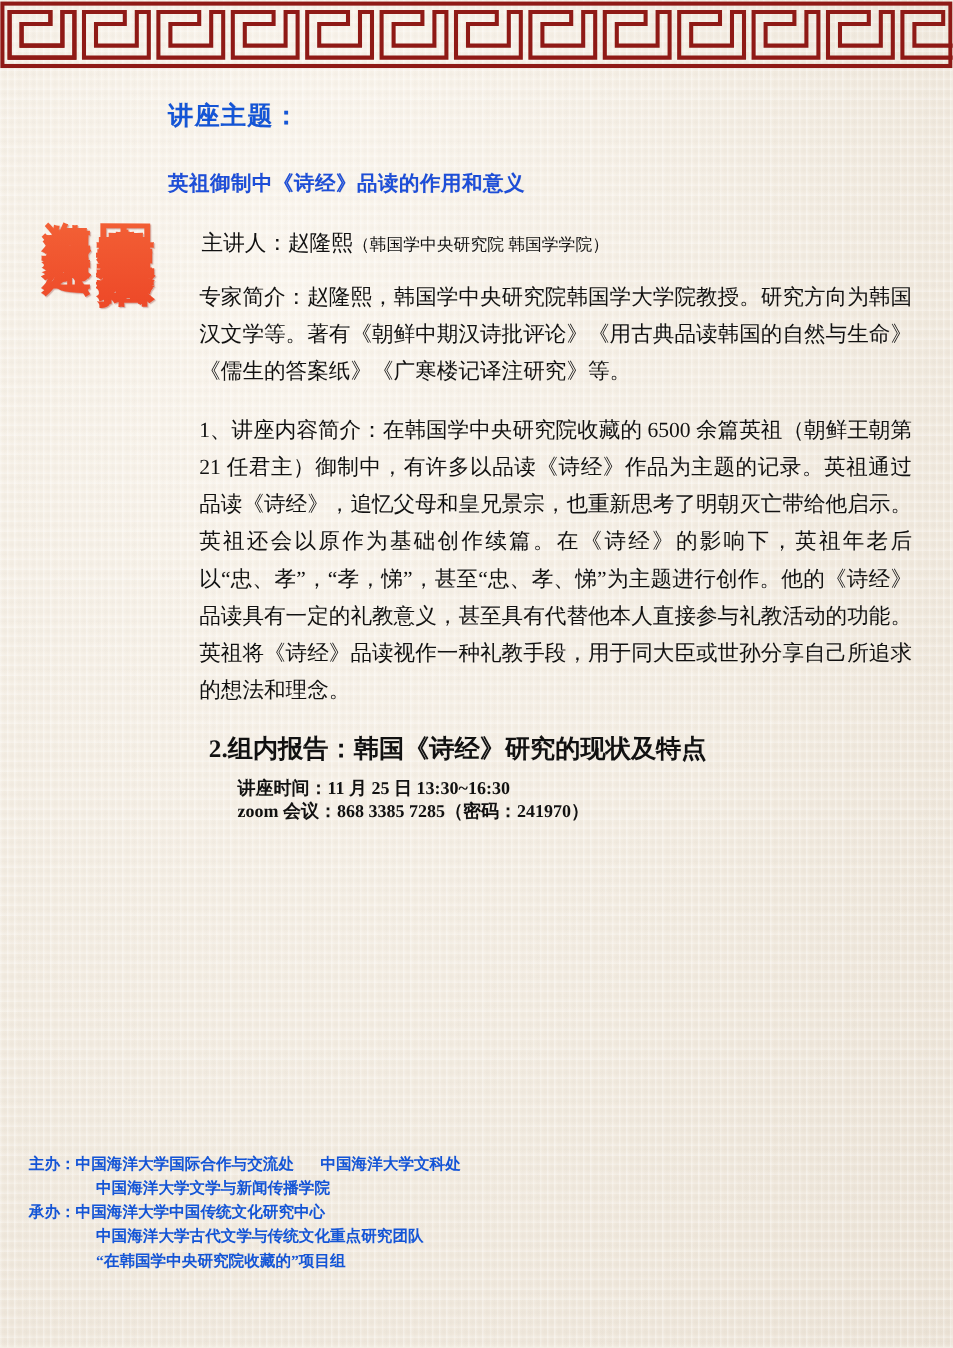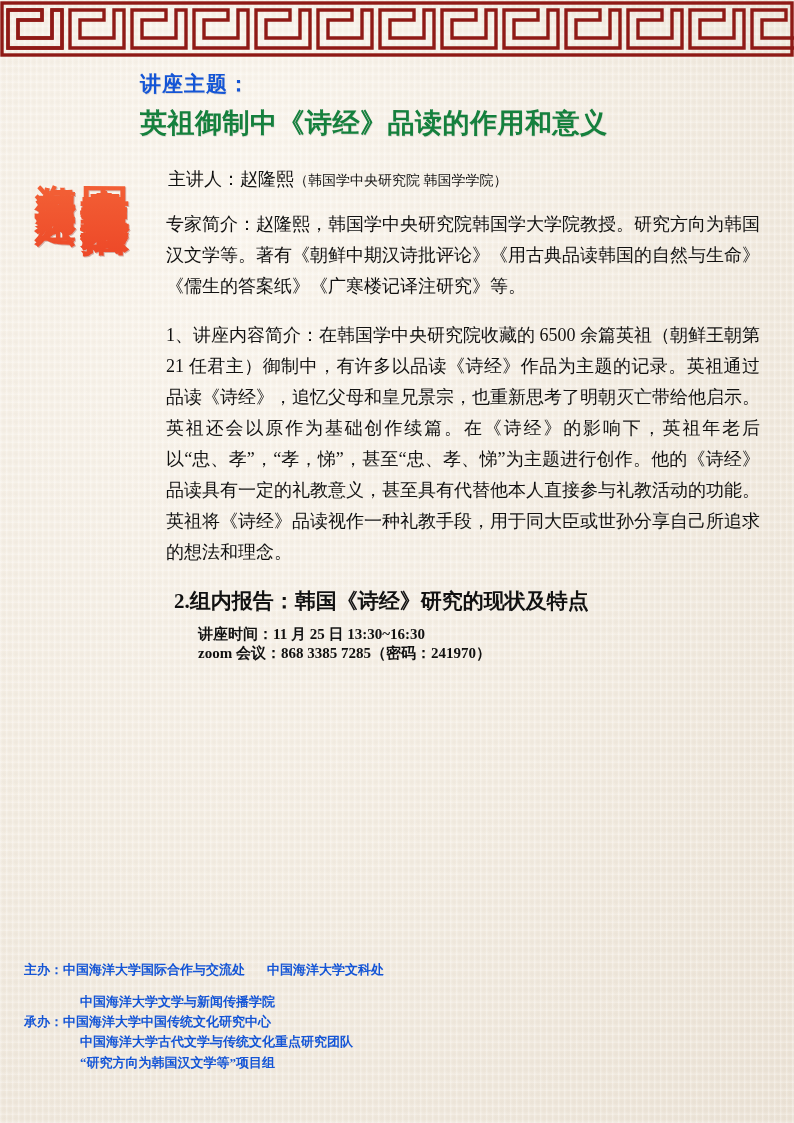--- a/index.html
+++ b/index.html
@@ -73,29 +73,29 @@
     position: absolute;
     top: 60px;
     left: 140px;
     width: 624px;
   }
   .lecture-label {
     color: #1455d6;
     font-weight: bold;
     font-size: 21px;
     letter-spacing: 1px;
-    margin: 10px 0 0 0;
+    margin: 22px 0 0 0;
     text-shadow: 0.5px 0.5px 0 rgba(0,0,0,0.10);
   }
   .lecture-title {
-    color: #15803d;
-    font-weight: bold;
-    font-size: 27px;
+    color: #1d4ed8;
+    font-weight: bold;
+    font-size: 17px;
     letter-spacing: 0.5px;
-    margin: 7px 0 0 0;
+    margin: 31px 0 0 0;
     text-shadow: 0.5px 0.5px 0 rgba(0,0,0,0.10);
   }
   .speaker {
     margin: 26px 0 0 28px;
     font-size: 18px;
     color: #111;
   }
   .speaker .aff {
     font-size: 14px;
   }
@@ -129,21 +129,21 @@
     top: 960px;
     width: 740px;
     color: #1455d6;
     font-weight: bold;
     font-size: 13px;
     line-height: 1.55;
   }
   .footer .row {
     white-space: nowrap;
   }
-  .footer .indent1 { padding-left: 56px; margin-top: 12px; }
+  .footer .indent1 { padding-left: 56px; }
   .footer .indent2 { padding-left: 56px; }
   .footer .gap { display:inline-block; width: 22px; }
 </style>
 </head>
 <body>
 
 <div class="paper-texture"></div>
 
 <div class="top-border">
   <svg width="794" height="58" viewBox="0 0 794 58" xmlns="http://www.w3.org/2000/svg">
@@ -197,14 +197,14 @@
 
 <div class="footer">
   <div class="row">
     <span>主办：</span><span>中国海洋大学国际合作与交流处</span><span class="gap"></span><span>中国海洋大学文科处</span>
   </div>
   <div class="row indent1">中国海洋大学文学与新闻传播学院</div>
   <div class="row">
     <span>承办：</span><span>中国海洋大学中国传统文化研究中心</span>
   </div>
   <div class="row indent2">中国海洋大学古代文学与传统文化重点研究团队</div>
-  <div class="row indent2">“研究方向为韩国汉文学等”项目组</div>
+  <div class="row indent2">“在韩国学中央研究院收藏的”项目组</div>
 </div>
 
 </body></html>

